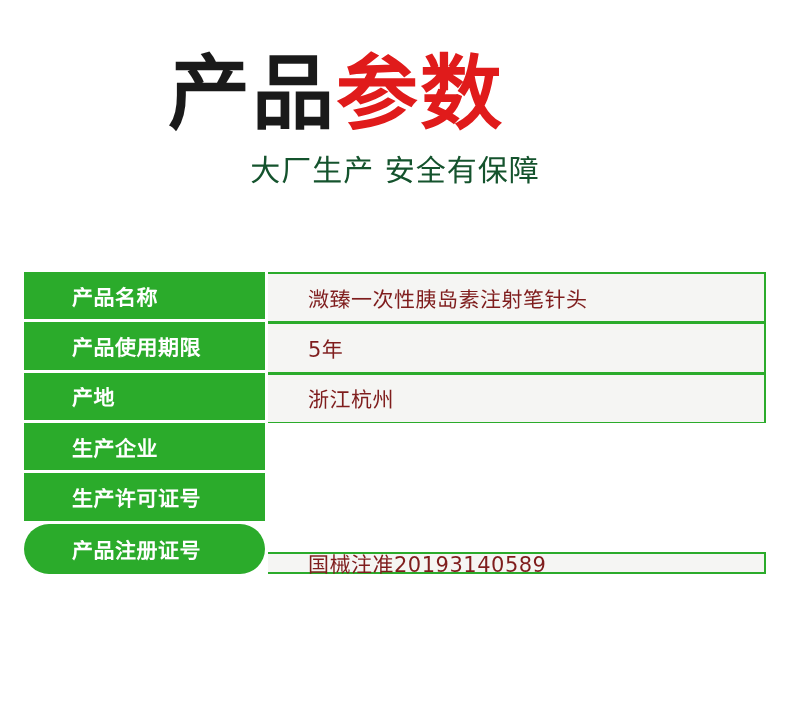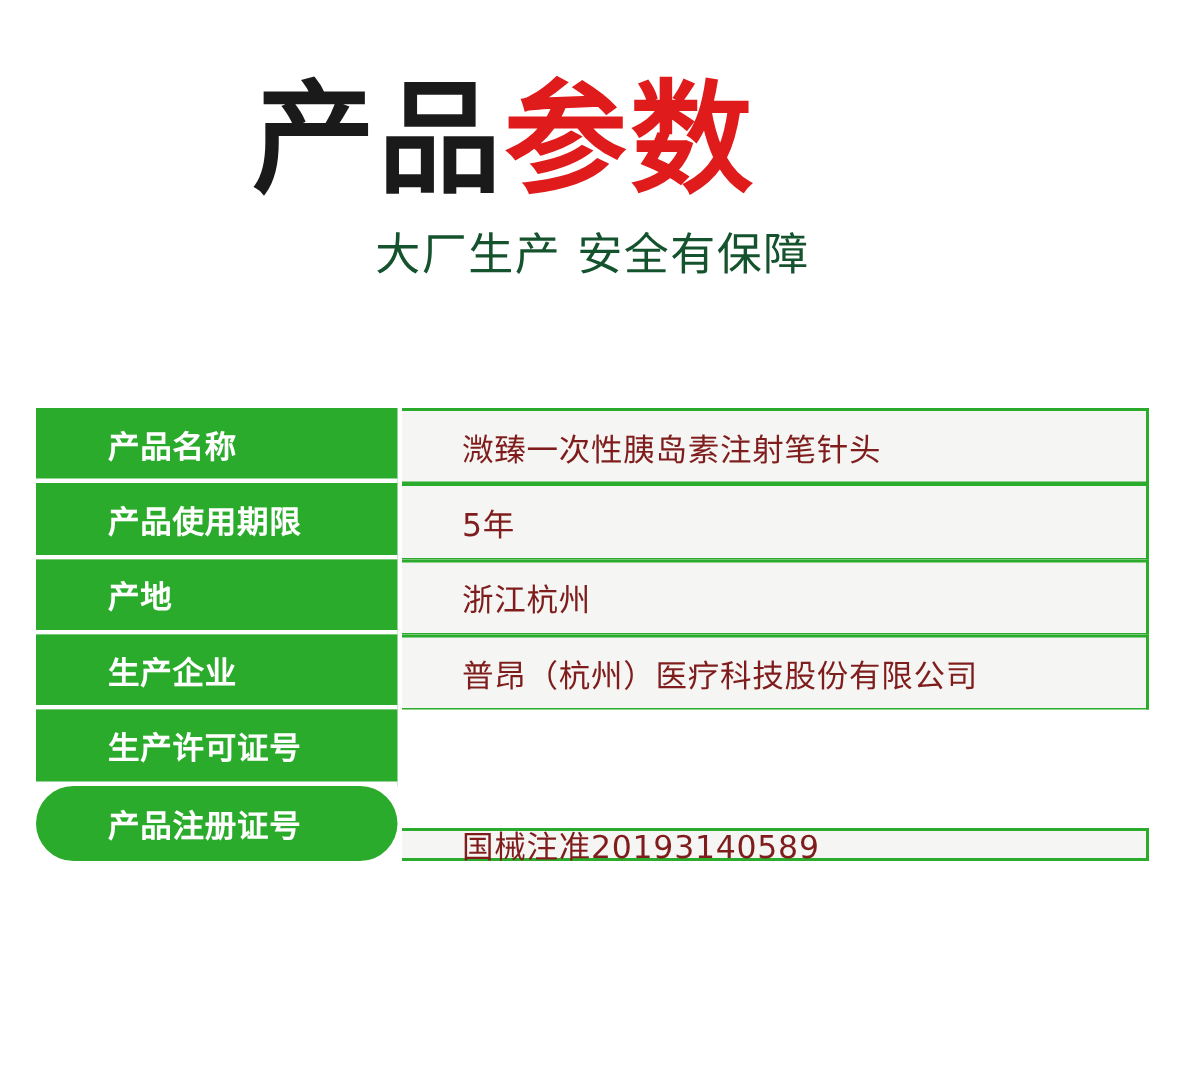--- a/index.html
+++ b/index.html
@@ -147,21 +147,20 @@
     <div class="spec-value">5年</div>
   </div>
 
   <div class="spec-row">
     <div class="spec-label">产地</div>
     <div class="spec-value">浙江杭州</div>
   </div>
 
   <div class="spec-row">
     <div class="spec-label">生产企业</div>
-    <div class="spec-value">普昂（杭州）医疗科技股份有限公司</div>
   </div>
 
   <div class="spec-row">
     <div class="spec-label">生产许可证号</div>
   </div>
 
   <div class="spec-row">
     <div class="spec-label">产品注册证号</div>
     <div class="spec-value">国械注准20193140589</div>
   </div>

